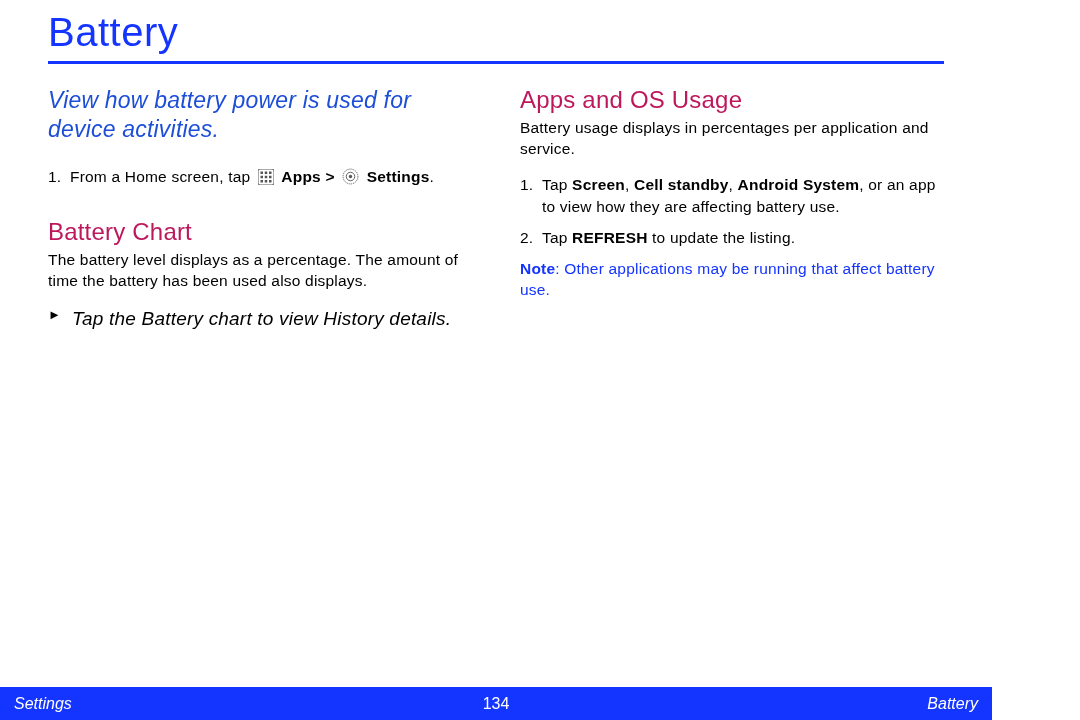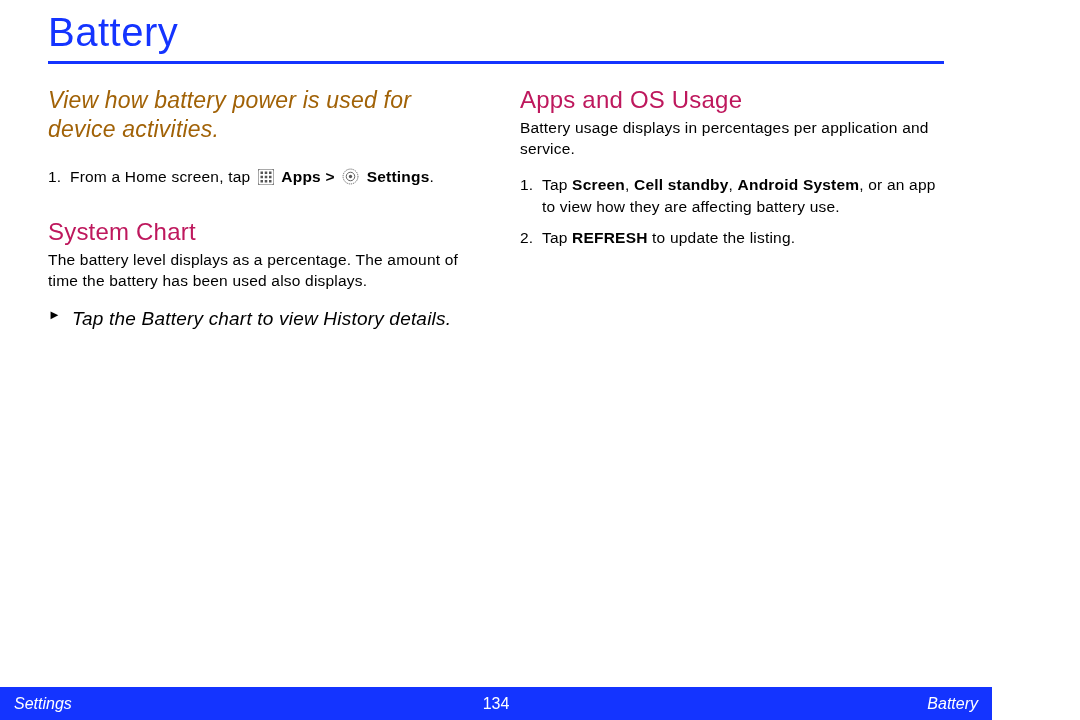--- a/index.html
+++ b/index.html
@@ -10,21 +10,21 @@
     font-size: 40px;
     font-weight: 400;
     letter-spacing: 0.5px;
     padding-bottom: 6px;
     border-bottom: 3px solid #1434ff;
     margin-bottom: 22px;
   }
   .columns { display: flex; gap: 48px; }
   .col { flex: 1; min-width: 0; }
   .intro {
-    color: #a16207;
+    color: #1d4ed8;
     font-style: italic;
     font-size: 23px;
     line-height: 1.25;
     margin-bottom: 22px;
     letter-spacing: 0.2px;
   }
   .heading {
     color: #be185d;
     font-size: 24px;
     font-weight: 400;
@@ -124,40 +124,43 @@
             <svg width="17" height="17" viewBox="0 0 24 24">
               <circle cx="12" cy="12" r="10.5" fill="none" stroke="#555" stroke-width="1.3" stroke-dasharray="1.6 1.2"></circle>
               <circle cx="12" cy="12" r="6" fill="none" stroke="#555" stroke-width="1.3"></circle>
               <circle cx="12" cy="12" r="2.3" fill="#555"></circle>
             </svg>
           </span>
           <span class="bold">Settings</span><span>.</span>
         </li>
       </ol>
 
-      <h2 class="heading" style="margin-top:28px">System Chart</h2>
+      <h2 class="heading" style="margin-top:28px">Battery Chart</h2>
       <p class="body-text">The battery level displays as a percentage. The amount of time the battery has been used also displays.</p>
       <ul class="arrow">
         <li>Tap the Battery chart to view History details.</li>
       </ul>
     </div>
 
     <div class="col">
       <h2 class="heading">Apps and OS Usage</h2>
       <p class="body-text">Battery usage displays in percentages per application and service.</p>
 
       <ol class="steps">
         <li data-num="1.">
           <span>Tap </span><span class="bold">Screen</span><span>, </span><span class="bold">Cell standby</span><span>, </span><span class="bold">Android System</span><span>, or an app to view how they are affecting battery use.</span>
         </li>
         <li data-num="2.">
           <span>Tap </span><span class="bold">REFRESH</span><span> to update the listing.</span>
         </li>
       </ol>
 
+      <p class="note" style="margin-top:6px">
+        <span class="bold" style="color:#1434ff">Note</span><span>: Other applications may be running that affect battery use.</span>
+      </p>
     </div>
 
   </div>
 </div>
 
 <div class="footer">
   <span class="f-left">Settings</span>
   <span class="f-center">134</span>
   <span class="f-right">Battery</span>
 </div>

